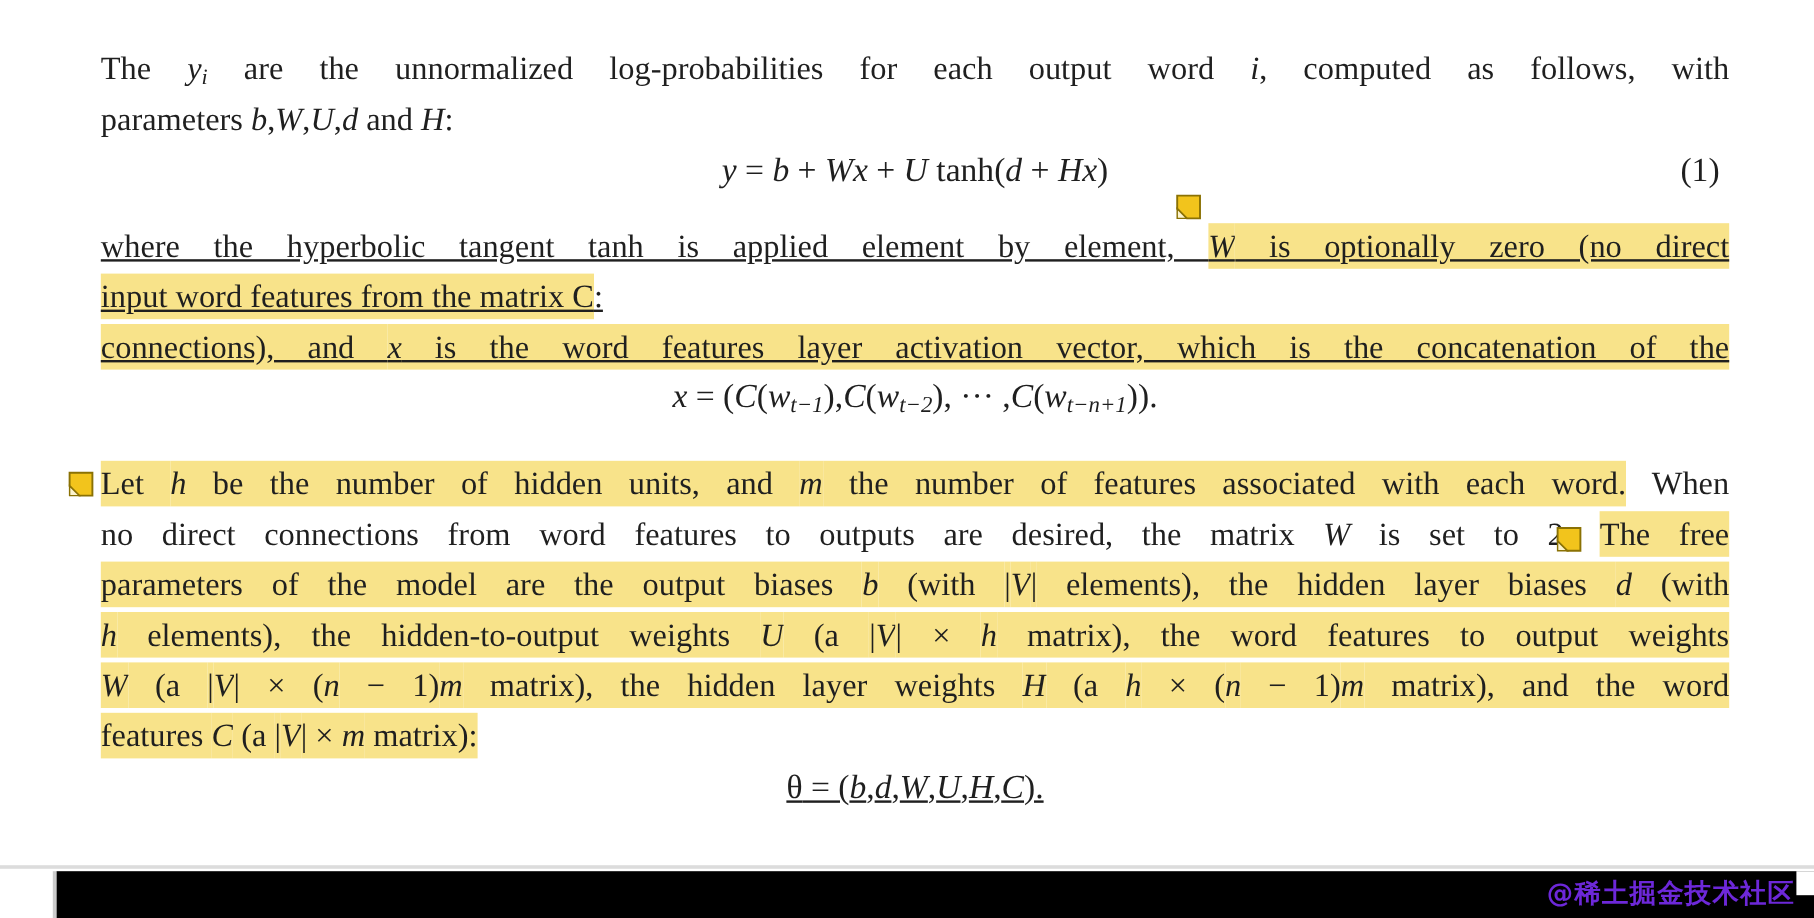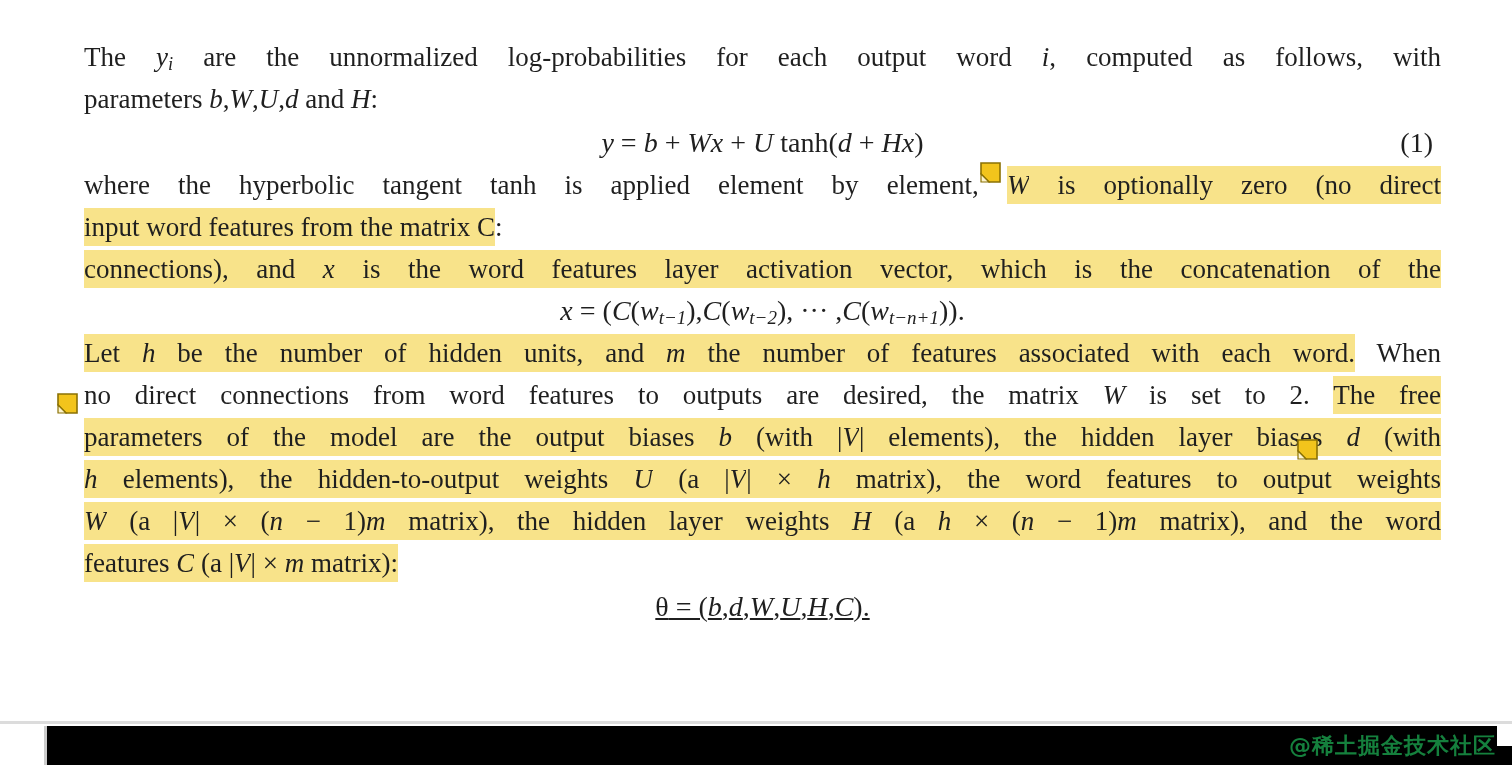--- a/index.html
+++ b/index.html
@@ -7,23 +7,23 @@
     width:1512px;height:765px;position:relative;overflow:hidden;
     background:#ffffff;
     font-family:"Liberation Serif", serif;
   }
   #doc{
     position:absolute;left:84px;top:36px;width:1357px;
     color:#1f1f1f;font-size:27px;
   }
   .block{position:relative;}
   .b1{margin-top:2px;}
-  .b2{}
+  .b2{margin-top:20px;text-decoration:underline;}
   .b3{}
-  .b4{}
+  .b4{margin-top:30px;}
   .b5{margin-top:2px;text-decoration:underline;}
   .line{
     height:42px;line-height:42px;white-space:nowrap;
     text-align:justify;text-align-last:justify;
   }
   .line.lastline{text-align:center;text-align-last:left;}
   .line.eqline{
     text-align:right;text-align-last:center;position:relative;
     font-size:28px;
   }
@@ -37,21 +37,21 @@
   .marker-1{left:977px;top:161px;}
   .marker-2{left:54px;top:392px;}
   .marker-3{left:1294px;top:438px;}
   .page-divider{position:absolute;left:0;top:721px;width:1512px;height:3px;background:#dcdcdc;}
   .footer-bar{position:absolute;left:47px;top:726px;width:1465px;height:39px;background:#000000;}
   .footer-left-gap{position:absolute;left:0;top:726px;width:44px;height:39px;background:#ffffff;}
   .footer-vline{position:absolute;left:44px;top:726px;width:3px;height:39px;background:#cccccc;}
   .footer-notch{position:absolute;left:1497px;top:726px;width:15px;height:20px;background:#ffffff;}
   .watermark{
     position:absolute;right:16px;top:729px;height:33px;line-height:33px;
-    color:#15803d;font-size:22px;font-weight:bold;letter-spacing:1px;
+    color:#6d28d9;font-size:22px;font-weight:bold;letter-spacing:1px;
     font-family:"DejaVu Sans", sans-serif;
   }
 </style>
 </head>
 <body>
 
 <div id="doc">
     <div class="block b0">
       <div class="line"><span class="seg">The </span><span class="seg it">y</span><span class="seg it sub">i</span><span class="seg"> are the unnormalized log-probabilities for each output word </span><span class="seg it">i</span><span class="seg">, computed as follows, with</span></div>
       <div class="line lastline"><span class="seg">parameters </span><span class="seg it">b</span><span class="seg">,</span><span class="seg it">W</span><span class="seg">,</span><span class="seg it">U</span><span class="seg">,</span><span class="seg it">d</span><span class="seg"> and </span><span class="seg it">H</span><span class="seg">:</span></div>

